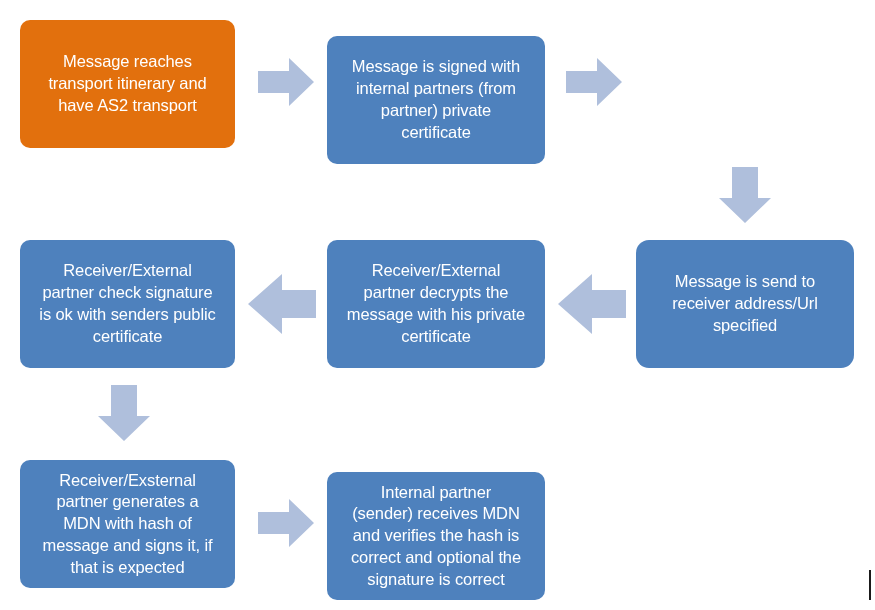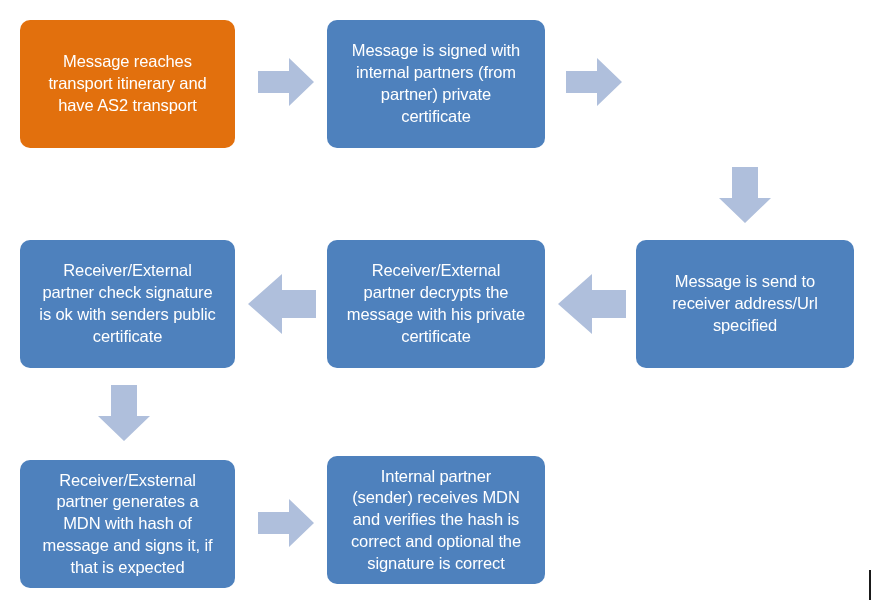--- a/index.html
+++ b/index.html
@@ -67,21 +67,21 @@
 transport itinerary and
 have AS2 transport</span>
   </div>
 
   <div class="arrow" style="left:258px; top:56px; width:56px; height:52px;">
     <svg viewBox="0 0 56 52" preserveAspectRatio="none" aria-hidden="true">
       <polygon points="0,15 31,15 31,2 56,26 31,50 31,37 0,37" fill="#AFBFDC"></polygon>
     </svg>
   </div>
 
-  <div class="node blue" style="left:327px; top:20px; width:218px; height:128px;">
+  <div class="node blue" style="left:327px; top:36px; width:218px; height:128px;">
     <span class="node-text">Message is signed with
 internal partners (from
 partner) private
 certificate</span>
   </div>
 
   <div class="arrow" style="left:566px; top:56px; width:56px; height:52px;">
     <svg viewBox="0 0 56 52" preserveAspectRatio="none" aria-hidden="true">
       <polygon points="0,15 31,15 31,2 56,26 31,50 31,37 0,37" fill="#AFBFDC"></polygon>
     </svg>
@@ -113,21 +113,21 @@
 message with his private
 certificate</span>
   </div>
 
   <div class="arrow" style="left:558px; top:272px; width:68px; height:64px;">
     <svg viewBox="0 0 68 64" preserveAspectRatio="none" aria-hidden="true">
       <polygon points="68,18 34,18 34,2 0,32 34,62 34,46 68,46" fill="#AFBFDC"></polygon>
     </svg>
   </div>
 
-  <div class="node blue" style="left:636px; top:240px; width:218px; height:128px;">
+  <div class="node blue" style="left:636px; top:240px; width:218px; height:128px;border-radius:13px;">
     <span class="node-text">Message is send to
 receiver address/Url
 specified</span>
   </div>
 
   <div class="arrow" style="left:96px; top:385px; width:56px; height:56px;">
     <svg viewBox="0 0 56 56" preserveAspectRatio="none" aria-hidden="true">
       <polygon points="15,0 41,0 41,31 54,31 28,56 2,31 15,31" fill="#AFBFDC"></polygon>
     </svg>
   </div>
@@ -139,21 +139,21 @@
 message and signs it, if
 that is expected</span>
   </div>
 
   <div class="arrow" style="left:258px; top:497px; width:56px; height:52px;">
     <svg viewBox="0 0 56 52" preserveAspectRatio="none" aria-hidden="true">
       <polygon points="0,15 31,15 31,2 56,26 31,50 31,37 0,37" fill="#AFBFDC"></polygon>
     </svg>
   </div>
 
-  <div class="node blue" style="left:327px; top:456px; width:218px; height:128px;">
+  <div class="node blue" style="left:327px; top:472px; width:218px; height:128px;">
     <span class="node-text">Internal partner
 (sender) receives MDN
 and verifies the hash is
 correct and optional the
 signature is correct</span>
   </div>
 
   <div class="caret-artifact" style="left:869px; top:570px; width:1.5px; height:30px;"></div>
 
 </div>

